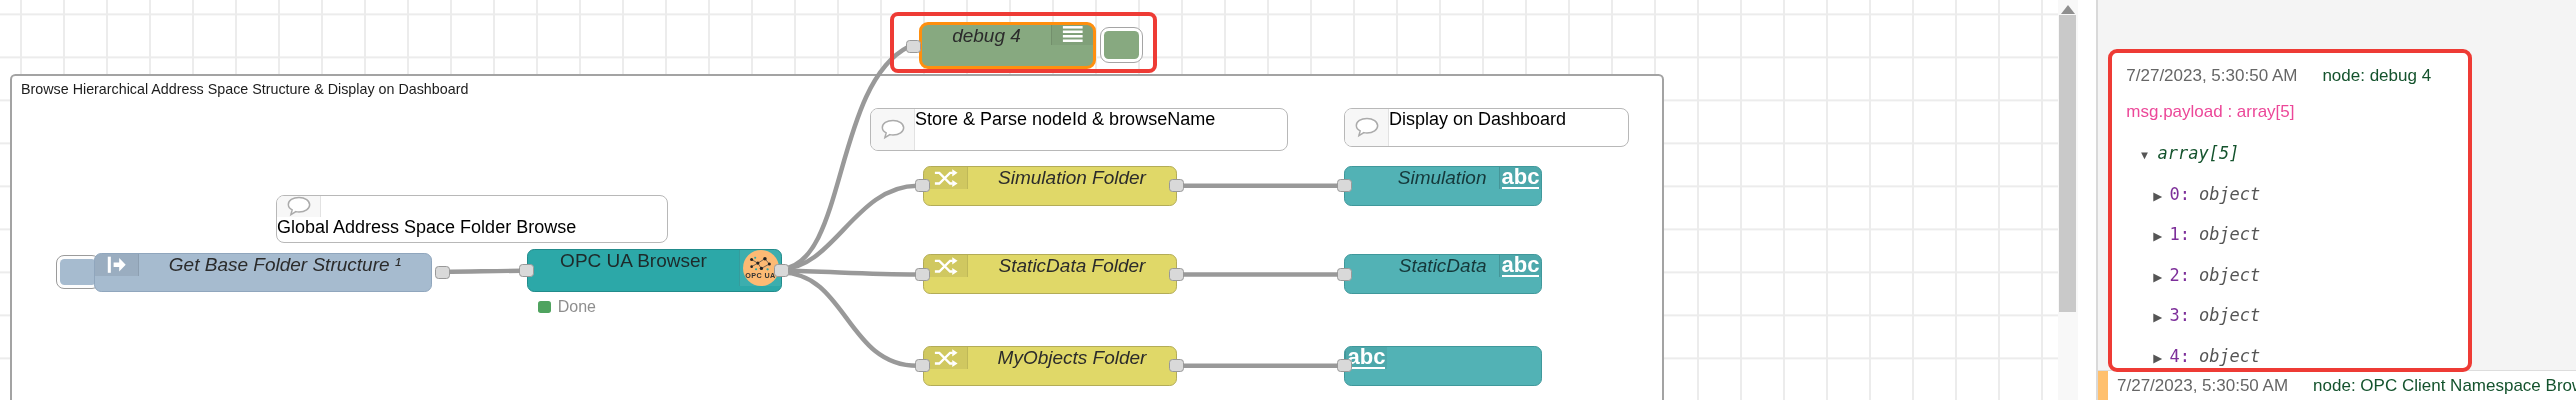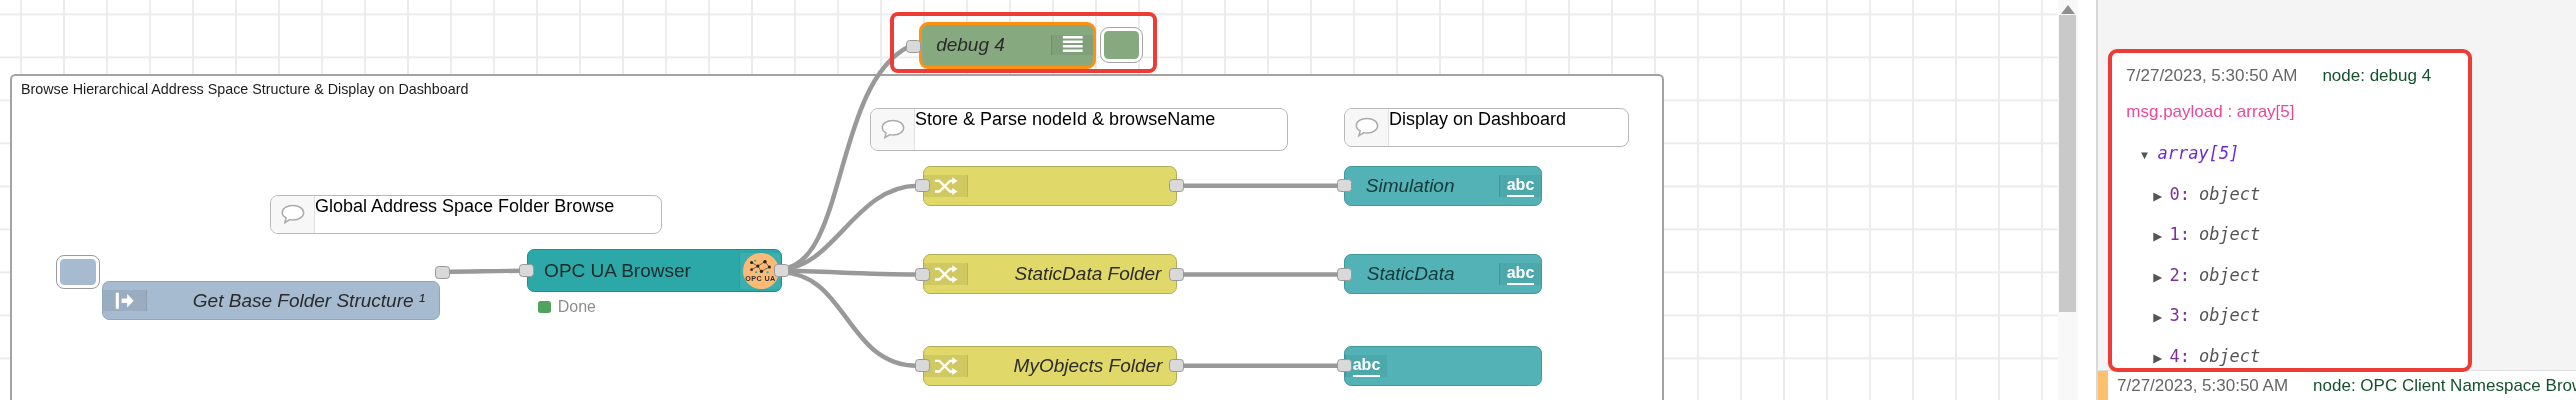--- a/index.html
+++ b/index.html
@@ -12,56 +12,56 @@
                      linear-gradient(to bottom,#ececec 1.8px,transparent 1.8px);
     background-size:43px 43px;background-position:20px 13.4px;}
   .group-box{position:absolute;left:10px;top:74px;width:1650px;height:376px;
     background:#fff;border:2.7px solid #a3a3a3;border-radius:5.4px;}
   .group-label{position:absolute;left:9px;top:4.5px;font-size:14.3px;color:#1c1c1c;white-space:nowrap;}
 
   #wires{position:absolute;left:0;top:0;width:2058px;height:401px;pointer-events:none;}
   #wires path{pointer-events:stroke;}
 
   
-  .node{position:absolute;display:flex;align-items:center;border-radius:7.2px;
-    box-sizing:border-box;border:1.8px solid rgba(0,0,0,0.25);overflow:hidden;gap:32px;}
+  .node{position:absolute;display:flex;align-items:flex-start;border-radius:7.2px;
+    box-sizing:border-box;border:1.8px solid rgba(0,0,0,0.25);overflow:hidden;}
   .node .lbl{flex:1;display:flex;align-items:center;justify-content:center;
     font-size:19px;font-style:italic;color:#2b2b2b;white-space:nowrap;padding:0 9px;}
   .icon-strip{width:43px;display:flex;align-items:center;justify-content:center;
     background:rgba(0,0,0,0.07);border-right:0.9px solid rgba(0,0,0,0.08);}
   .icon-strip-r{width:41px;display:flex;align-items:center;justify-content:center;
     background:rgba(0,0,0,0.05);border-left:0.9px solid rgba(0,0,0,0.10);}
   .port{position:absolute;width:15.2px;height:12.5px;background:#d9d9d9;
     border:1.8px solid #999;border-radius:3.6px;box-sizing:border-box;z-index:6;}
 
   .comment{position:absolute;display:flex;background:#fff;border:1.8px solid #b8b8b8;
     border-radius:8px;box-sizing:border-box;overflow:hidden;}
   .comment .cicon{width:43px;background:#f7f7f7;border-right:0.9px solid #e2e2e2;
     display:flex;align-items:center;justify-content:center;}
   .comment .lbl{font-size:18px;}
 
   
-  .n-inject{left:102px;top:253px;width:338px;height:39px;background:#a6bbcf;border-color:#90a6bd;z-index:5;margin-top:28px;}
+  .n-inject{left:94px;top:253px;width:338px;height:39px;background:#a6bbcf;border-color:#90a6bd;z-index:5;}
   .inject-btn{position:absolute;left:56px;top:255px;width:44px;height:34px;background:#fdfdfd;
     border:1.8px solid #9b9b9b;border-radius:8px;box-sizing:border-box;padding:2.7px;z-index:5;}
   .inject-btn .inner{width:100%;height:100%;background:#a6bbcf;border-radius:4.5px;}
   .n-opcua{left:527px;top:249px;width:255px;height:43px;background:#2ca8a8;border-color:#218b8b;z-index:5;}
   .n-opcua .lbl{font-style:normal;color:#1e2a2a;}
   .opc-circle{width:36px;height:36px;background:#fdba74;border-radius:50%;display:flex;flex-direction:column;
     align-items:center;justify-content:center;overflow:hidden;}
   .opc-badge{font-size:7.2px;font-weight:bold;color:#333;line-height:7.2px;letter-spacing:0.4px;}
   .n-debug{left:919px;top:21.5px;width:177px;height:47px;background:#87a980;
     border:3.6px solid #ff8f0e;border-radius:9px;z-index:5;}
   .debug-toggle{position:absolute;left:1100px;top:27px;width:43px;height:36px;background:#fff;
     border:1.8px solid #a5a5a5;border-radius:9px;box-sizing:border-box;padding:2.7px;z-index:5;}
   .debug-toggle .inner{width:100%;height:100%;background:#87a980;border-radius:4.5px;}
   .n-switch{background:#e0d868;border-color:#b3ac57;z-index:5;width:254px;height:40px;}
   .n-display{background:#52b2b5;border-color:#3f989b;z-index:5;width:198px;height:40px;}
   .n-display .lbl{justify-content:flex-end;padding-right:12.5px;color:#15383a;}
-  .abc{font-size:16px;font-weight:bold;color:#fff;border-bottom:2.7px solid #fff;line-height:20px;}
+  .abc{font-size:22px;font-weight:bold;color:#fff;border-bottom:2.7px solid #fff;line-height:20px;}
   .status{position:absolute;left:538px;top:298px;display:flex;align-items:center;z-index:5;}
   .status-dot{width:12.5px;height:12.5px;background:#4fa35f;border-radius:2.7px;margin-right:7.2px;}
   .status-txt{font-size:16px;color:#8e8e8e;white-space:nowrap;}
 
   .annotation{position:absolute;border:4.5px solid #ee3b35;border-radius:8px;box-sizing:border-box;z-index:9;}
   #annot-flow{left:890px;top:11.6px;width:267px;height:61px;}
 
   
   .vscroll{position:absolute;left:2058px;top:0;width:20px;height:401px;background:#f8f8f8;}
   .vscroll-arrow{position:absolute;left:2.7px;top:4.5px;width:0;height:0;
@@ -74,21 +74,21 @@
   .dbg-card{position:absolute;left:10px;top:49px;width:364px;height:323px;background:#fff;
     border:4.5px solid #ee3b35;border-radius:9px;box-sizing:border-box;padding:12.5px 12.5px 0 14.3px;overflow:hidden;z-index:3;}
   .dbg-head{display:flex;gap:25px;font-size:17px;color:#666;white-space:nowrap;}
   .dbg-src{color:#14532d;}
   .dbg-prop{margin-top:16px;font-size:17px;color:#ec4899;white-space:nowrap;}
   .tree{font-family:"DejaVu Sans Mono",monospace;font-size:17px;color:#555;}
   .trow{margin-top:20.6px;display:flex;align-items:baseline;white-space:nowrap;}
   .trow.root{margin-top:21.5px;padding-left:12.5px;}
   .trow.item{padding-left:27px;}
   .tri{font-size:11.6px;color:#555;margin-right:7.2px;font-family:"Liberation Sans",sans-serif;}
-  .tname{font-style:italic;color:#6d28d9;}
+  .tname{font-style:italic;color:#14532d;}
   .tkey{color:#7d2f9a;}
   .tval{font-style:italic;color:#555;margin-left:9px;}
   .dbg-msg2{position:absolute;left:0;top:370px;width:478px;height:36px;background:#fff;
     border-top:0.9px solid #ddd;z-index:2;}
   .msg2-bar{position:absolute;left:0;top:0;width:10px;height:36px;background:#ffc06e;}
   .msg2-head{position:absolute;left:19px;top:5.4px;display:flex;gap:25px;font-size:17px;color:#666;white-space:nowrap;}
   .msg2-prop{position:absolute;left:19px;top:26px;font-size:17px;color:#a94442;white-space:nowrap;}
 </style>
 </head>
 <body>
@@ -107,21 +107,21 @@
         <path d="M872,300 C945,295 930,95 1014,52"></path>
         <path d="M872,300 C930,300 955,207 1024,207"></path>
         <path d="M872,302 C920,302 960,306 1024,306"></path>
         <path d="M872,304 C945,304 945,408 1024,408"></path>
         <path d="M1313,207 L1494,207"></path>
         <path d="M1313,306 L1494,306"></path>
         <path d="M1313,408 L1494,408"></path>
       </g>
     </svg>
 
-    <div class="comment" style="left:270px;top:195px;width:392px;height:39px;">
+    <div class="comment" style="left:276px;top:195px;width:392px;height:48px;flex-direction:column;">
       <div class="cicon">
         <svg width="24" height="20.6" viewBox="0 0 27 23">
             <path d="M13.5 1.5 C6.6 1.5 1.5 5 1.5 9.4 c0 2.5 1.7 4.7 4.3 6.1 L4.4 20.8 l5.6-3.3 c1.1 .2 2.3 .3 3.5 .3 6.9 0 12-3.5 12-7.9 S20.4 1.5 13.5 1.5z" fill="#fff" stroke="#ababab" stroke-width="1.7"></path>
           </svg>
       </div>
       <div class="lbl">Global Address Space Folder Browse</div>
     </div>
 
     <div class="comment" style="left:870px;top:108px;width:418px;height:43px;">
       <div class="cicon">
@@ -209,20 +209,21 @@
       <div class="icon-strip">
         <svg width="24" height="22.4" viewBox="0 0 27 25">
             <g fill="none" stroke="#fff" stroke-width="2.6">
               <path d="M1 6.5 h5 L18 18.5 h3"></path>
               <path d="M1 18.5 h5 L18 6.5 h3"></path>
             </g>
             <path fill="#fff" d="M20.5 2.5 l6 4 -6 4z"></path>
             <path fill="#fff" d="M20.5 14.5 l6 4 -6 4z"></path>
           </svg>
       </div>
+      <div class="lbl">Simulation Folder</div>
     </div>
     <div class="node n-switch" style="left:923px;top:346px;">
       <div class="icon-strip">
         <svg width="24" height="22.4" viewBox="0 0 27 25">
             <g fill="none" stroke="#fff" stroke-width="2.6">
               <path d="M1 6.5 h5 L18 18.5 h3"></path>
               <path d="M1 18.5 h5 L18 6.5 h3"></path>
             </g>
             <path fill="#fff" d="M20.5 2.5 l6 4 -6 4z"></path>
             <path fill="#fff" d="M20.5 14.5 l6 4 -6 4z"></path>

